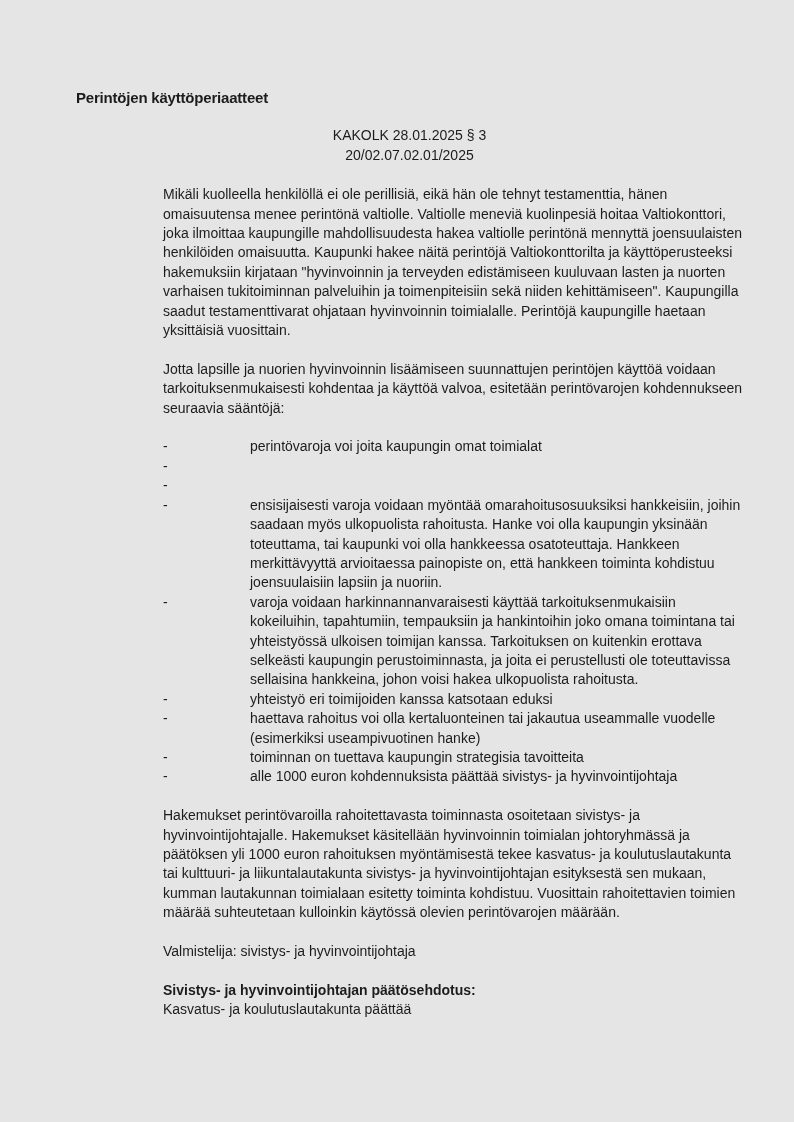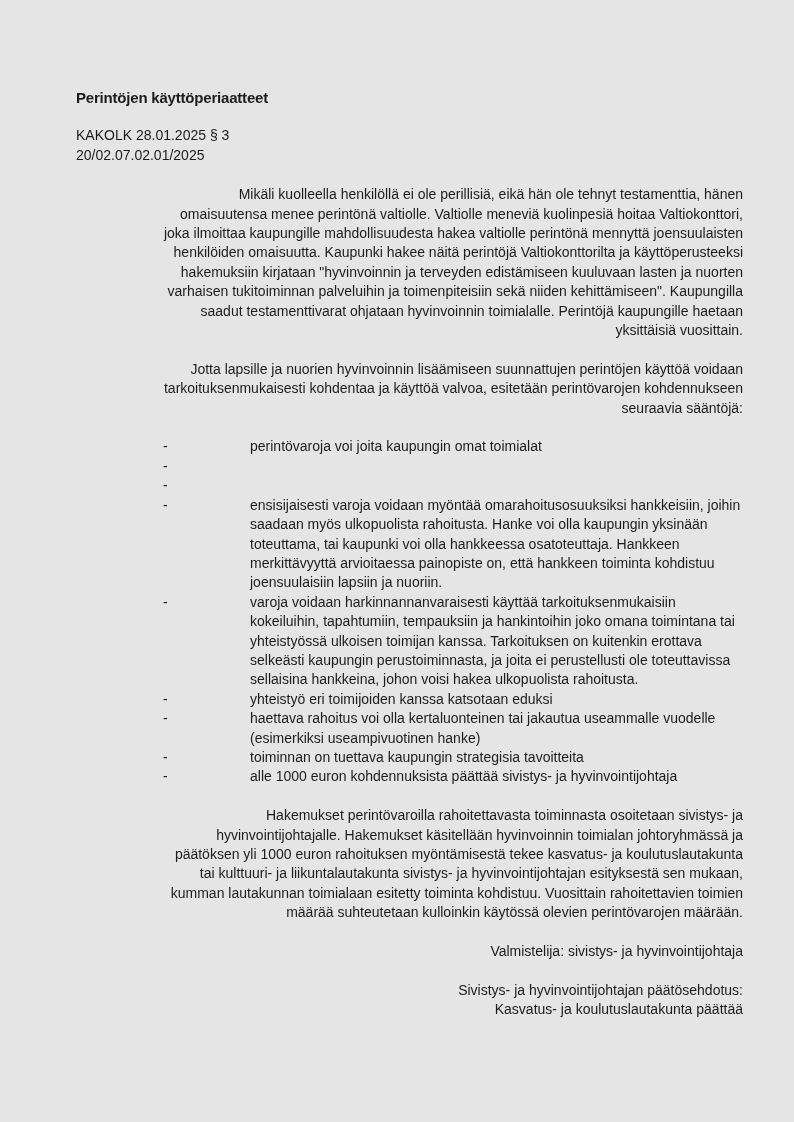--- a/index.html
+++ b/index.html
@@ -21,50 +21,50 @@
     overflow: hidden;
   }
   .doc-title {
     margin: 0 0 19px 0;
     font-size: 15px;
     font-weight: bold;
     letter-spacing: -0.2px;
   }
   .ref-block {
     margin: 12px 0 20px 0;
+    text-align: center;
   }
   .ref-line {
     margin: 0;
   }
   .doc-body {
     margin-left: 87px;
     width: 580px;
   }
   .doc-body p {
     margin: 0 0 19.4px 0;
-    text-align: right;
   }
   .rules-list {
     list-style: none;
     margin: 0 0 19.4px 0;
     padding: 0;
   }
   .rules-list li {
     display: flex;
     align-items: flex-start;
   }
   .rules-list .marker {
     width: 87px;
     flex-shrink: 0;
   }
   .rules-list .btext {
     flex: 1;
   }
   .decision-heading {
-    font-weight: normal;
+    font-weight: bold;
     margin-bottom: 0 !important;
   }
   .decision-body {
     margin-bottom: 0 !important;
   }
 </style>
 </head>
 <body>
 
 <div class="page">

